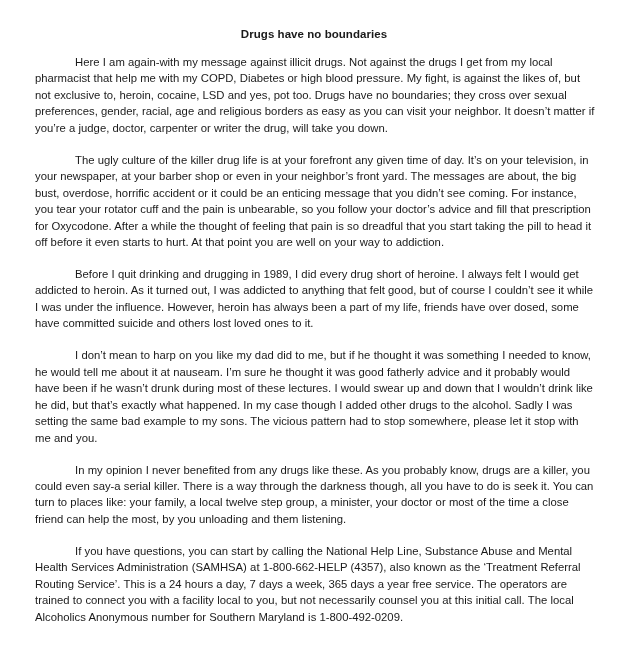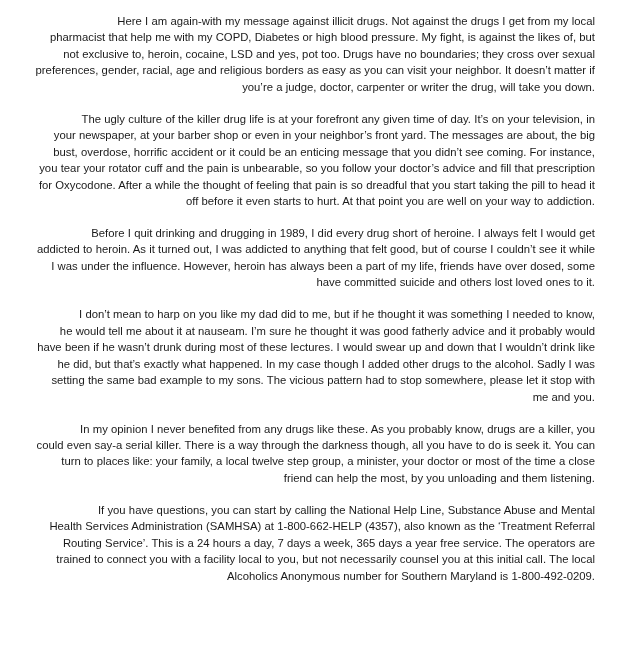--- a/index.html
+++ b/index.html
@@ -36,33 +36,34 @@
     margin: 0;
     padding: 0 33px 0 35px;
     padding-top: 13px;
   }
   .doc-paragraph {
     font-size: 11.3px;
     line-height: 16.45px;
     color: #1a1a1a;
     text-indent: 40px;
     margin: 0 0 15.5px 0;
-    text-align: right;
+    text-align: left;
     word-spacing: 0.1px;
     hyphens: none;
   }
   .doc-paragraph:last-child {
     margin-bottom: 8px;
   }
 </style>
 </head>
 <body>
 
 <div class="page">
 
+  <h1 class="doc-title">Drugs have no boundaries</h1>
 
   <div class="body-block">
     <p class="doc-paragraph">Here I am again-with my message against illicit drugs. Not against the drugs I get from my local pharmacist that help me with my COPD, Diabetes or high blood pressure. My fight, is against the likes of, but not exclusive to, heroin, cocaine, LSD and yes, pot too. Drugs have no boundaries; they cross over sexual preferences, gender, racial, age and religious borders as easy as you can visit your neighbor. It doesn’t matter if you’re a judge, doctor, carpenter or writer the drug, will take you down.</p>
     <p class="doc-paragraph">The ugly culture of the killer drug life is at your forefront any given time of day. It’s on your television, in your newspaper, at your barber shop or even in your neighbor’s front yard. The messages are about, the big bust, overdose, horrific accident or it could be an enticing message that you didn’t see coming. For instance, you tear your rotator cuff and the pain is unbearable, so you follow your doctor’s advice and fill that prescription for Oxycodone. After a while the thought of feeling that pain is so dreadful that you start taking the pill to head it off before it even starts to hurt. At that point you are well on your way to addiction.</p>
     <p class="doc-paragraph">Before I quit drinking and drugging in 1989, I did every drug short of heroine. I always felt I would get addicted to heroin. As it turned out, I was addicted to anything that felt good, but of course I couldn’t see it while I was under the influence. However, heroin has always been a part of my life, friends have over dosed, some have committed suicide and others lost loved ones to it.</p>
     <p class="doc-paragraph">I don’t mean to harp on you like my dad did to me, but if he thought it was something I needed to know, he would tell me about it at nauseam. I’m sure he thought it was good fatherly advice and it probably would have been if he wasn’t drunk during most of these lectures. I would swear up and down that I wouldn’t drink like he did, but that’s exactly what happened. In my case though I added other drugs to the alcohol. Sadly I was setting the same bad example to my sons. The vicious pattern had to stop somewhere, please let it stop with me and you.</p>
     <p class="doc-paragraph">In my opinion I never benefited from any drugs like these. As you probably know, drugs are a killer, you could even say-a serial killer. There is a way through the darkness though, all you have to do is seek it. You can turn to places like: your family, a local twelve step group, a minister, your doctor or most of the time a close friend can help the most, by you unloading and them listening.</p>
     <p class="doc-paragraph">If you have questions, you can start by calling the National Help Line, Substance Abuse and Mental Health Services Administration (SAMHSA) at 1-800-662-HELP (4357), also known as the ‘Treatment Referral Routing Service’. This is a 24 hours a day, 7 days a week, 365 days a year free service. The operators are trained to connect you with a facility local to you, but not necessarily counsel you at this initial call. The local Alcoholics Anonymous number for Southern Maryland is 1-800-492-0209.</p>
   </div>
 

